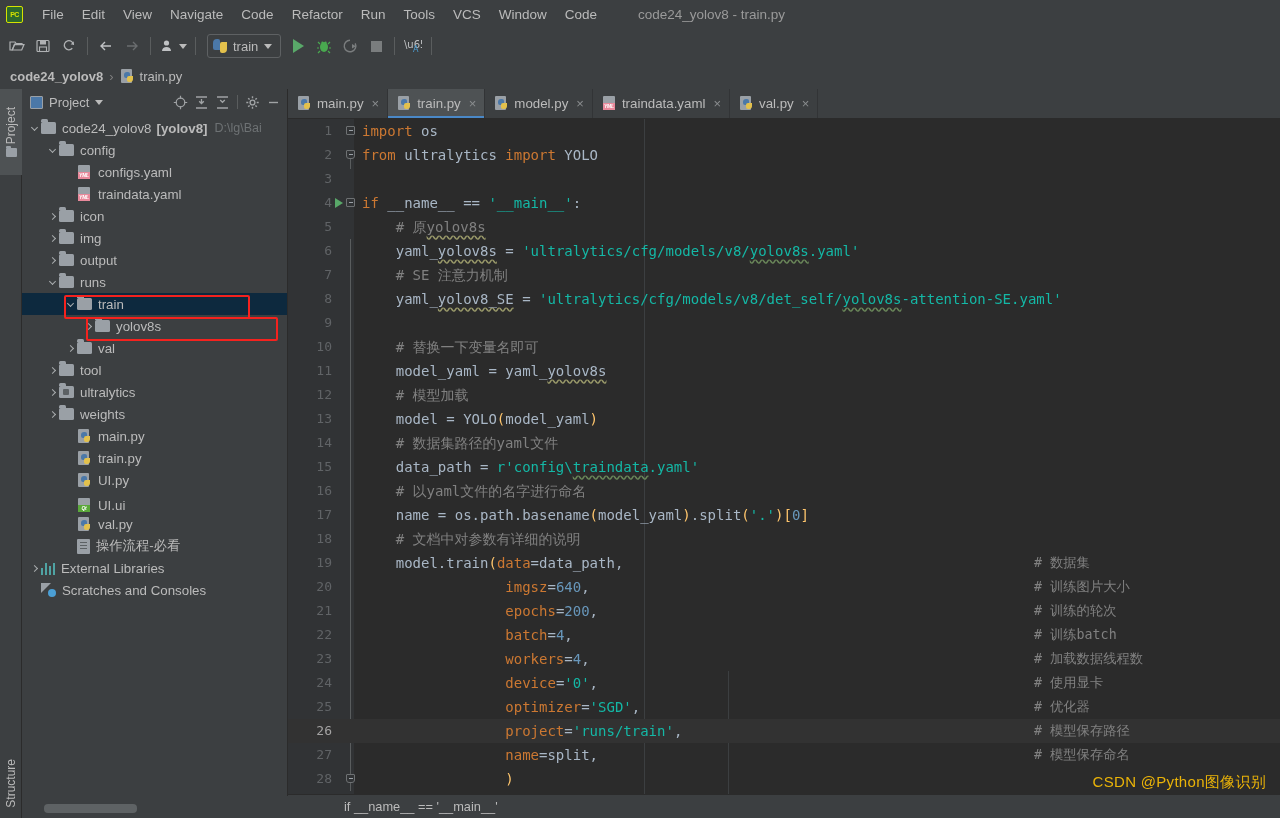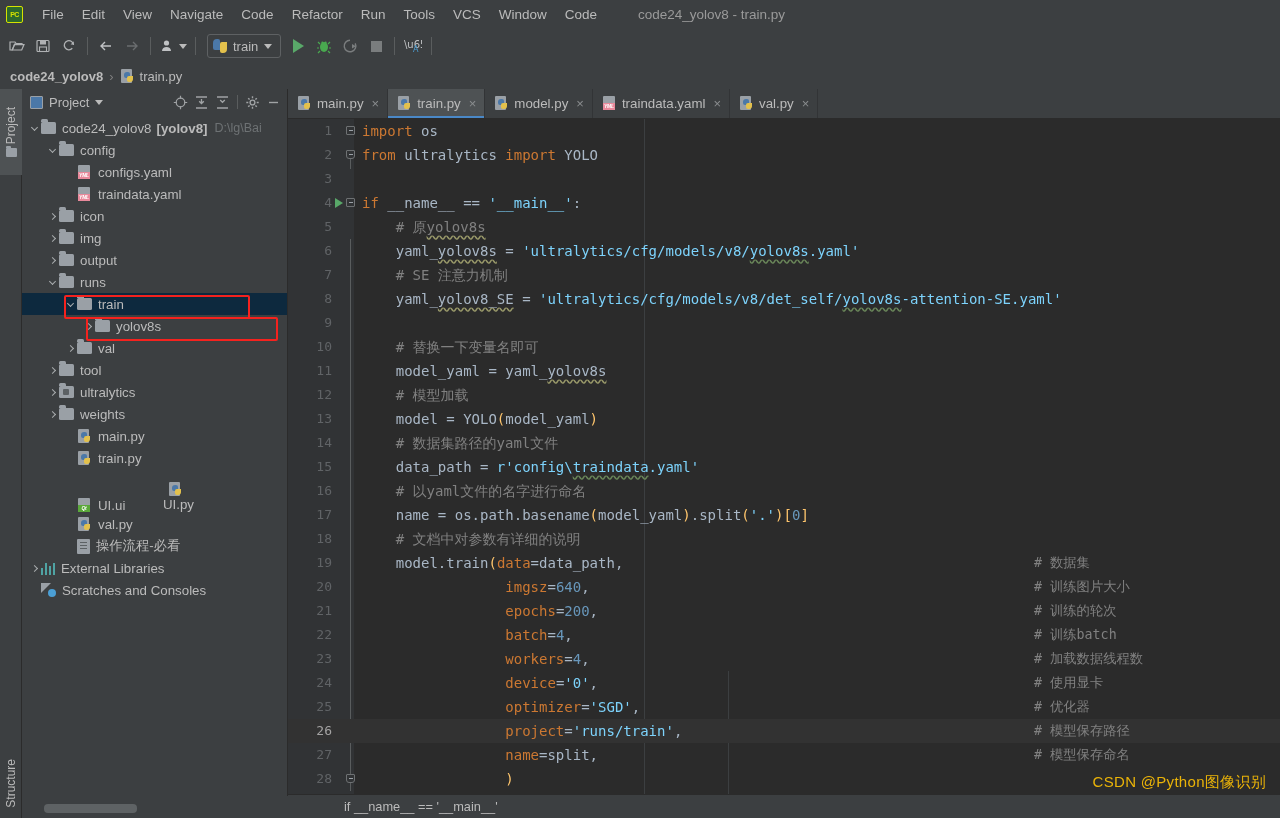--- a/index.html
+++ b/index.html
@@ -284,21 +284,21 @@
   }
   .guide {
     position: absolute; left: 356px; top: 0; width: 1px; bottom: 0;
     background: #3c3f41;
   }
   .guide2 {
     position: absolute; left: 440px; width: 1px; background: #3c3f41;
   }
   
   .kw   { color: #cc7832; }
-  .str  { color: #7dd3fc; }
+  .str  { color: #14b8a6; }
   .num2 { color: #6897bb; }
   .fn   { color: #ffc66d; }
   .kwarg{ color: #cc7832; }
   .id   { color: #a9b7c6; }
   .cmt  { color: #808080; }
   .squig {
     text-decoration: underline; text-decoration-style: wavy;
     text-decoration-color: #6a8759; text-underline-offset: 3px;
   }
   .squig-g {
@@ -612,21 +612,21 @@
         </div>
         <div class="tree-row" style="padding-left: 42px;">
           <span class="arrow"></span>
           <span class="pyfile-icon">
             <i class="sheet"></i>
             <i class="b1"></i>
             <i class="b2"></i>
           </span>
           <span class="tree-label">train.py</span>
         </div>
-        <div class="tree-row" style="padding-left: 42px; flex-direction: column;">
+        <div class="tree-row" style="padding-left: 42px;">
           <span class="arrow"></span>
           <span class="pyfile-icon">
             <i class="sheet"></i>
             <i class="b1"></i>
             <i class="b2"></i>
           </span>
           <span class="tree-label">UI.py</span>
         </div>
         <div class="tree-row" style="padding-left: 42px; align-items: flex-end;">
           <span class="arrow"></span>

